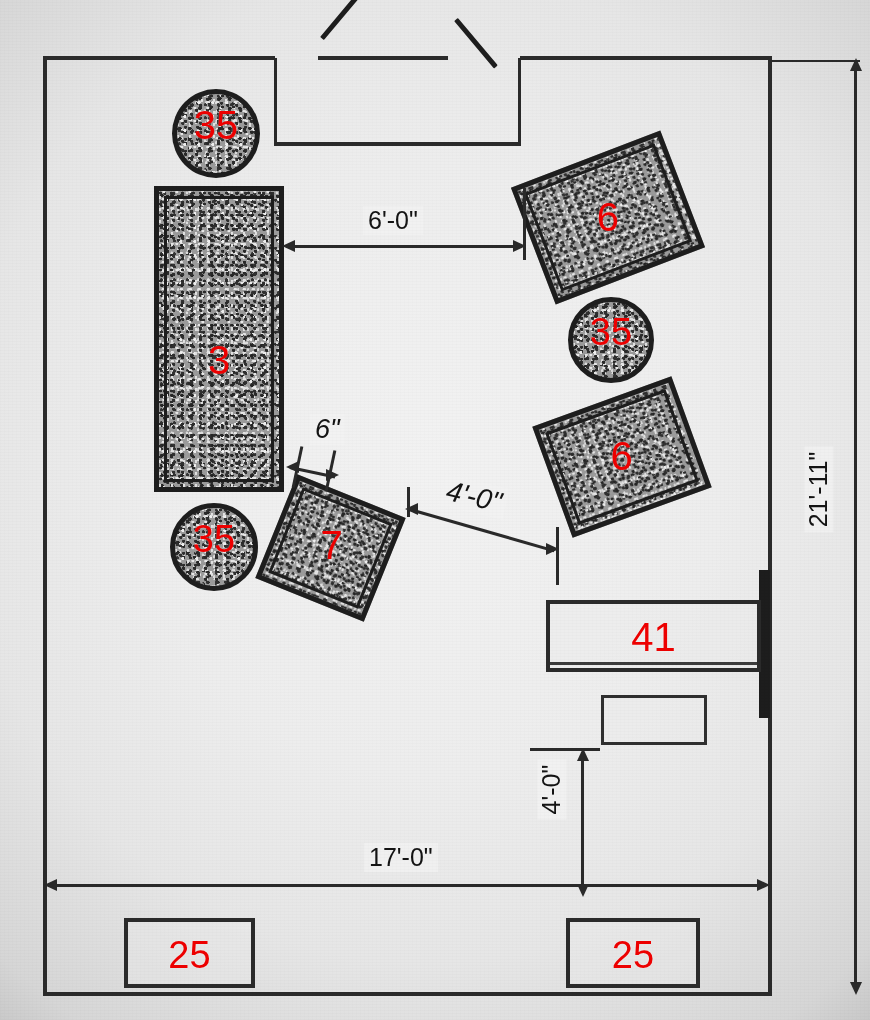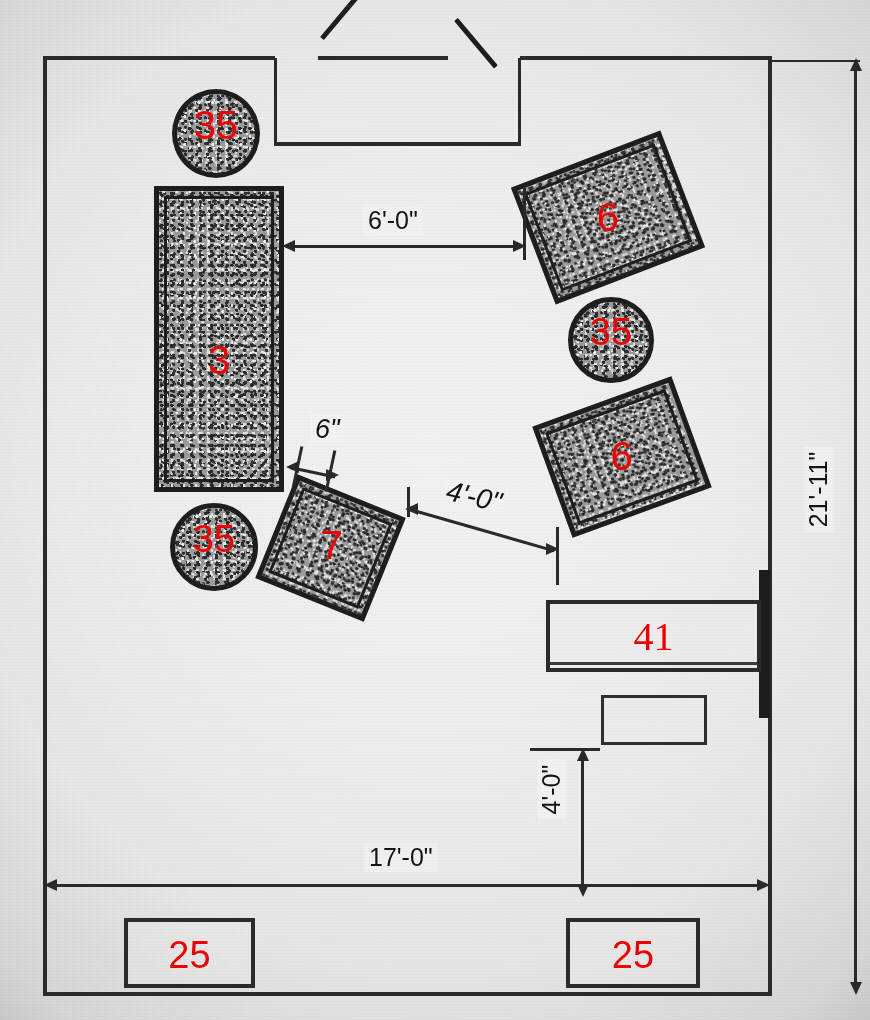--- a/index.html
+++ b/index.html
@@ -206,21 +206,21 @@
 
   <div style="position:absolute; left:272px; top:492px; width:117px; height:112px; transform:rotate(22deg);">
     <div class="furn uph" style="left:0; top:0; width:117px; height:112px;">
       <span class="uph-inner"></span>
     </div>
     <div class="tag" style="left:0; top:33px; width:117px; font-size:40px; transform:rotate(-22deg);">7</div>
   </div>
 
   <div class="furn plain-box" style="left:546px; top:600px; width:215px; height:72px;"></div>
   <div class="ln-thin ln" style="left:550px; top:662px; width:207px; height:3px;"></div>
-  <div class="tag" style="left:546px; top:617px; width:215px; font-size:40px;font-family:Liberation Serif, serif;">41</div>
+  <div class="tag" style="left:546px; top:617px; width:215px; font-size:40px;">41</div>
 
   <div class="furn plain-box-thin" style="left:601px; top:695px; width:106px; height:50px;"></div>
 
   <div class="furn plain-box" style="left:124px; top:918px; width:131px; height:70px;"></div>
   <div class="tag" style="left:124px; top:936px; width:131px; font-size:38px;">25</div>
 
   <div class="furn plain-box" style="left:566px; top:918px; width:134px; height:70px;"></div>
   <div class="tag" style="left:566px; top:936px; width:134px; font-size:38px;">25</div>
 
   <div class="ln" style="left:286px; top:245px; width:236px; height:3px;"></div>

